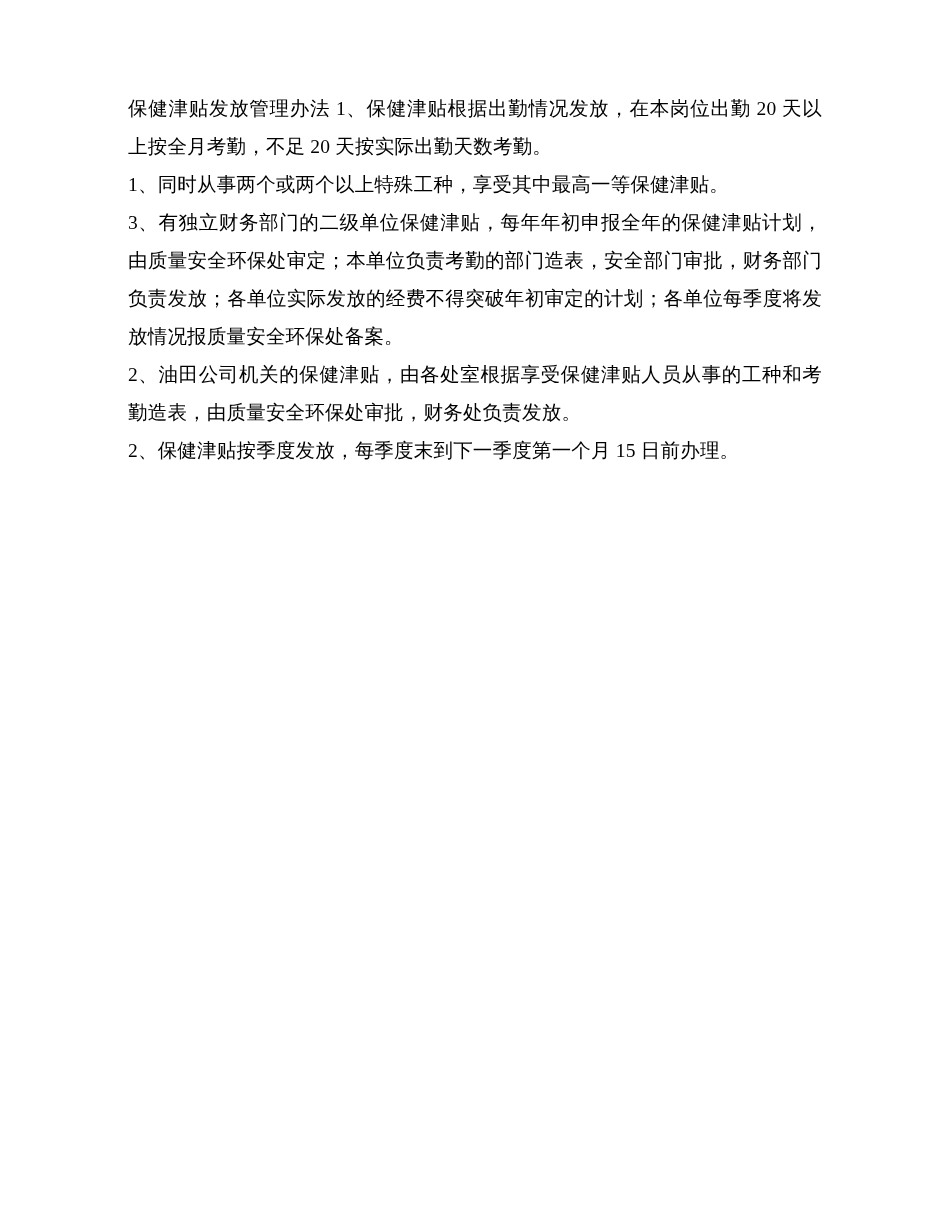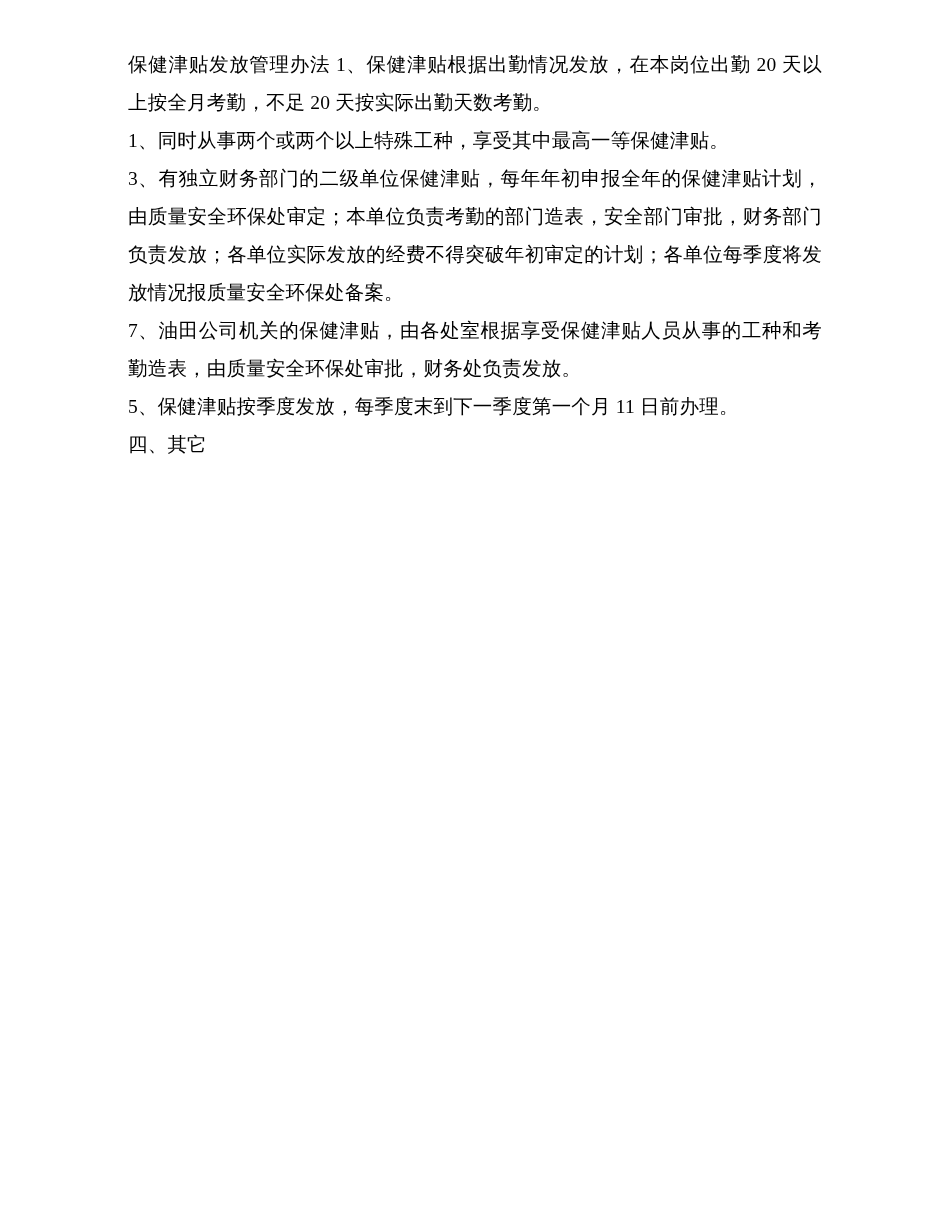--- a/index.html
+++ b/index.html
@@ -12,21 +12,21 @@
     background: #ffffff;
     font-family: "Liberation Serif", "DejaVu Serif", serif;
     color: #000000;
     overflow: hidden;
   }
   .page {
     position: relative;
     width: 950px;
     height: 1230px;
     box-sizing: border-box;
-    padding: 46px 128px 0 128px;
+    padding: 90px 128px 0 128px;
   }
   .doc-body {
     width: 694px;
   }
   .para {
     margin: 0 0 0 0;
     font-size: 19.5px;
     line-height: 38px;
     text-align: justify;
     text-justify: inter-ideograph;
@@ -34,17 +34,16 @@
   }
 </style>
 </head>
 <body>
 
 <div class="page">
   <div class="doc-body">
     <p class="para">保健津贴发放管理办法 1、保健津贴根据出勤情况发放，在本岗位出勤 20 天以上按全月考勤，不足 20 天按实际出勤天数考勤。</p>
     <p class="para">1、同时从事两个或两个以上特殊工种，享受其中最高一等保健津贴。</p>
     <p class="para">3、有独立财务部门的二级单位保健津贴，每年年初申报全年的保健津贴计划，由质量安全环保处审定；本单位负责考勤的部门造表，安全部门审批，财务部门负责发放；各单位实际发放的经费不得突破年初审定的计划；各单位每季度将发放情况报质量安全环保处备案。</p>
-    <p class="para">7、油田公司机关的保健津贴，由各处室根据享受保健津贴人员从事的工种和考勤造表，由质量安全环保处审批，财务处负责发放。</p>
-    <p class="para">5、保健津贴按季度发放，每季度末到下一季度第一个月 11 日前办理。</p>
-    <p class="para">四、其它</p>
+    <p class="para">2、油田公司机关的保健津贴，由各处室根据享受保健津贴人员从事的工种和考勤造表，由质量安全环保处审批，财务处负责发放。</p>
+    <p class="para">2、保健津贴按季度发放，每季度末到下一季度第一个月 15 日前办理。</p>
   </div>
 </div>
 
 </body></html>

